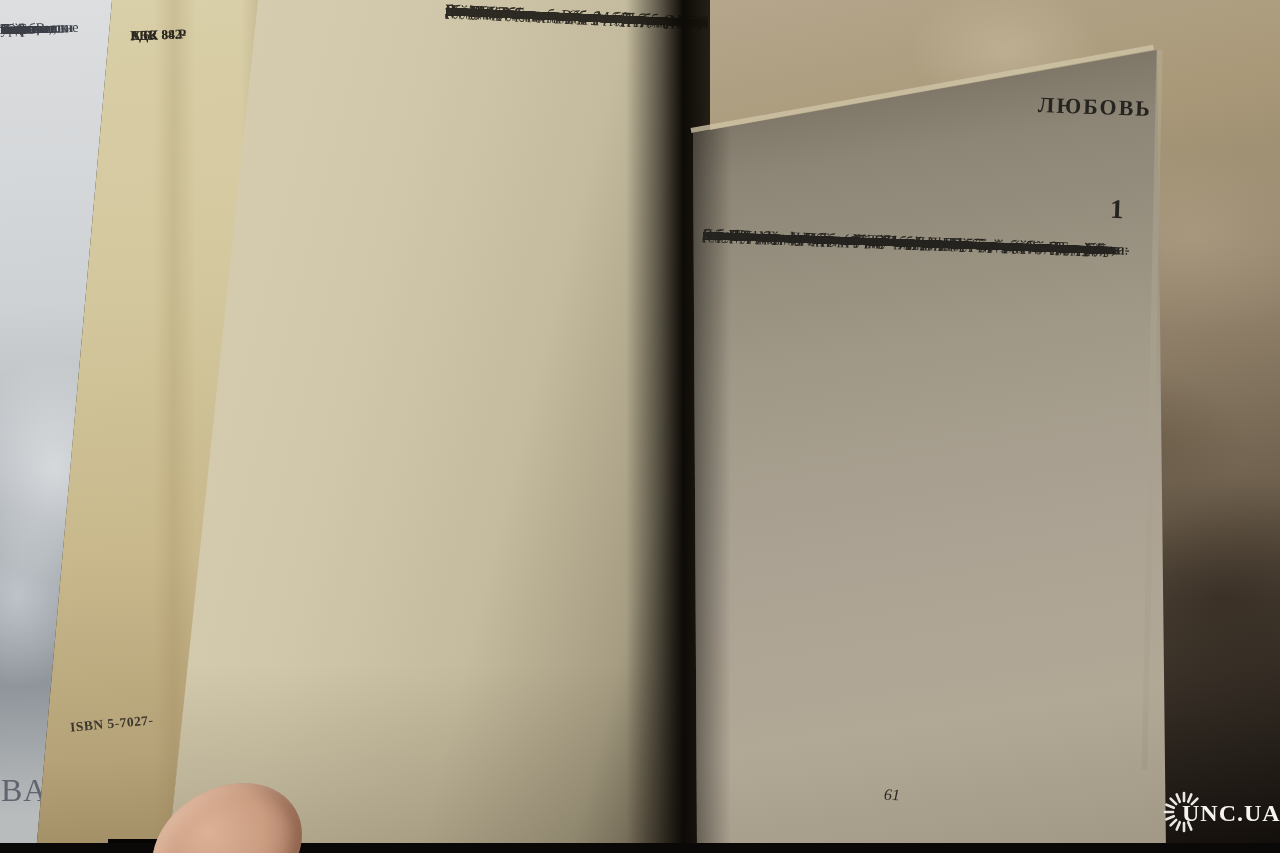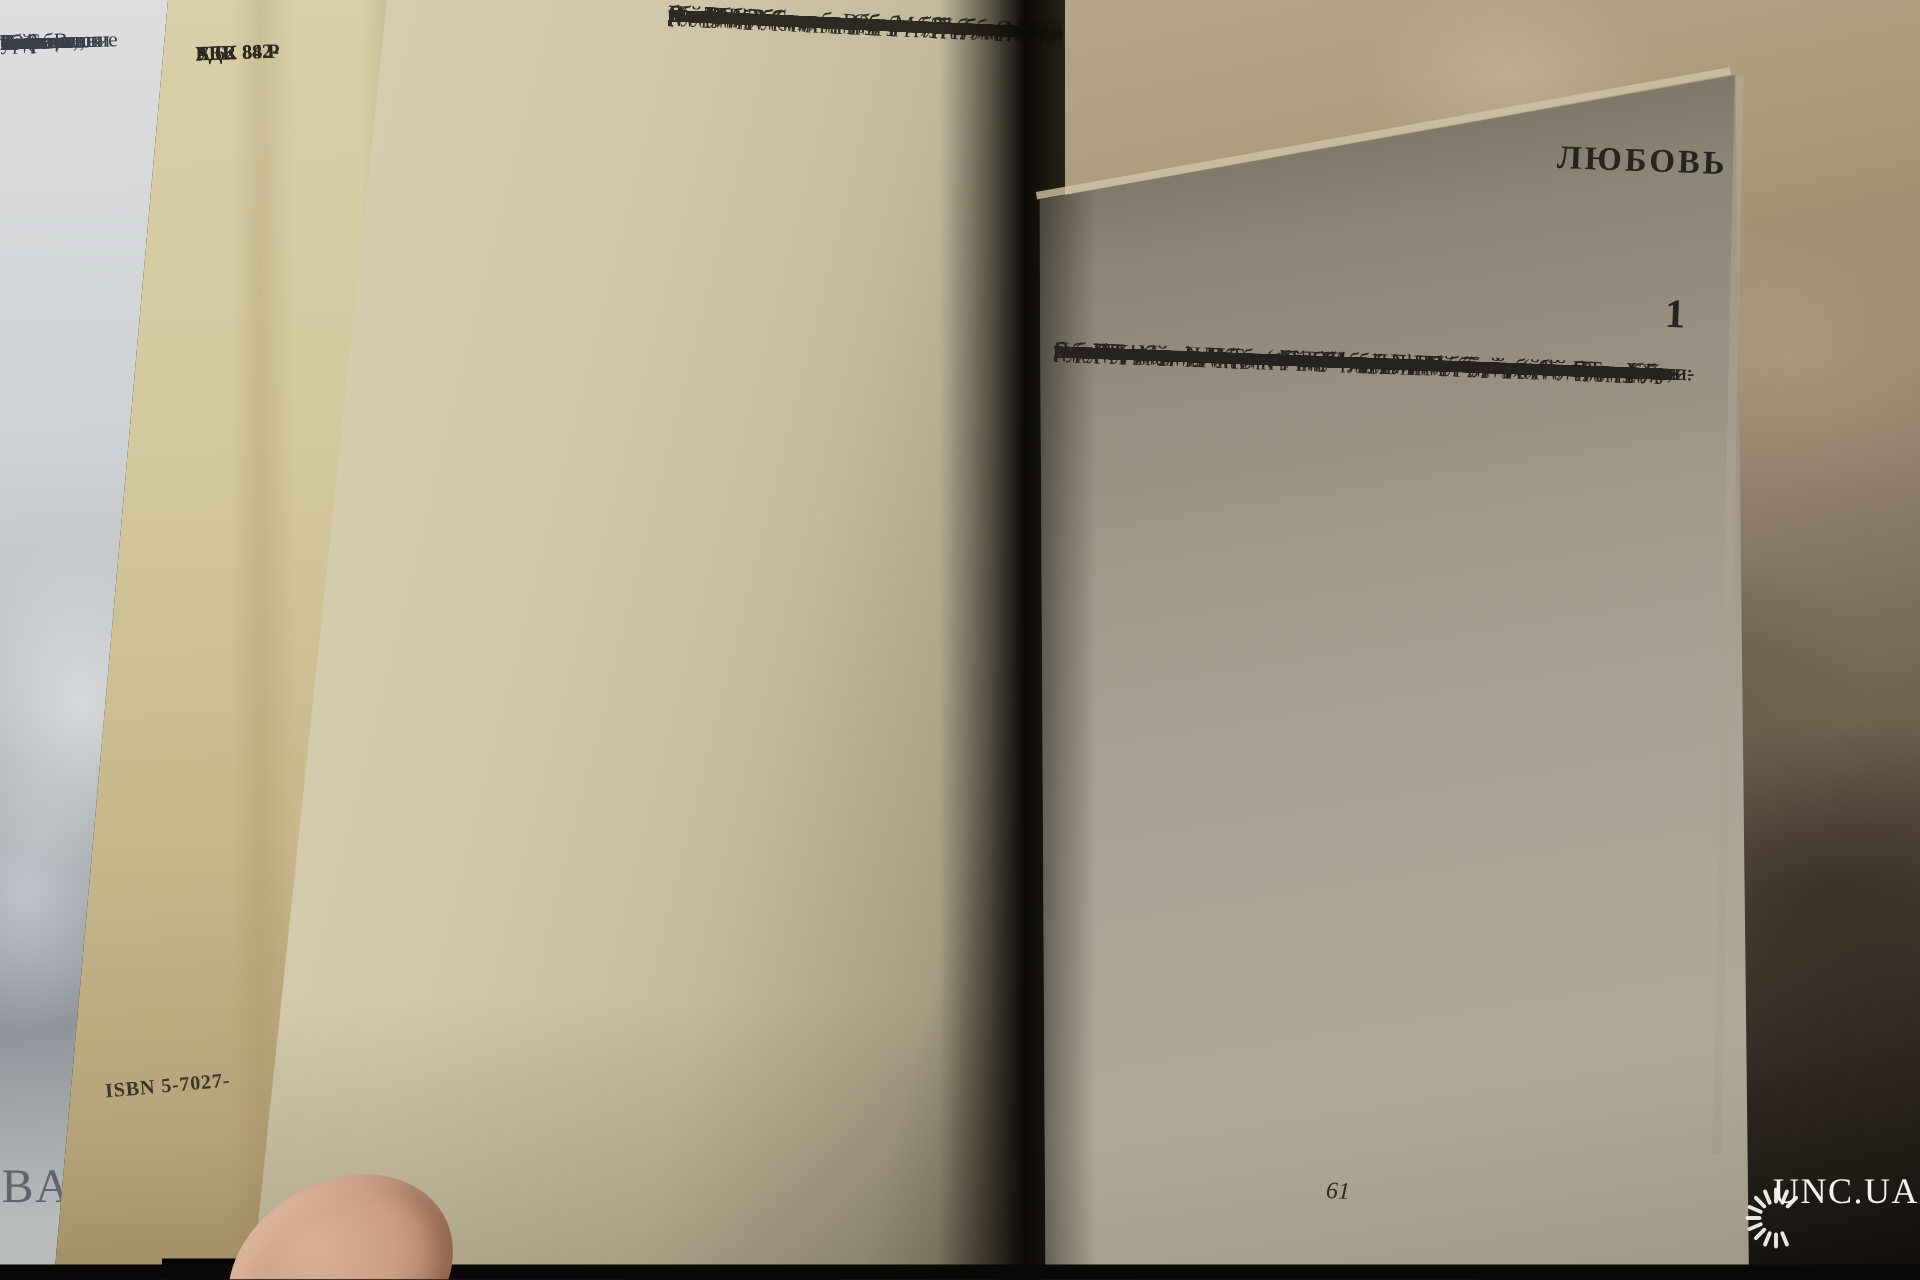--- a/index.html
+++ b/index.html
@@ -72,21 +72,21 @@
   
   .bottom-strip{left:0;top:843px;width:1280px;height:10px;background:#0a0908;}
   .black-box{left:108px;top:839px;width:136px;height:14px;background:#060504;}
   .finger{left:148px;top:788px;width:158px;height:122px;border-radius:50%;
     transform:rotate(-30deg);
     background:radial-gradient(ellipse at 45% 30%,#dcb196 0%,#cb9e82 45%,#b0816a 75%,#96604b 100%);
     box-shadow:inset 6px 8px 14px rgba(255,230,210,.35), inset -8px -6px 16px rgba(90,50,30,.4);}
   
   .watermark{left:1156px;top:780px;width:124px;height:70px;}
   .wm-icon{left:4px;top:4px;width:48px;height:56px;}
-  .wm-text{left:26px;top:2px;font-weight:normal;font-size:24px;letter-spacing:1px;
+  .wm-text{left:26px;top:20px;font-weight:bold;font-size:24px;letter-spacing:1px;
     color:#f5f3ef;font-family:"Liberation Serif",serif;}
 </style>
 </head>
 <body>
 
 <div id="stage">
 
   <div class="wall"></div>
 
   <div class="white-page">

